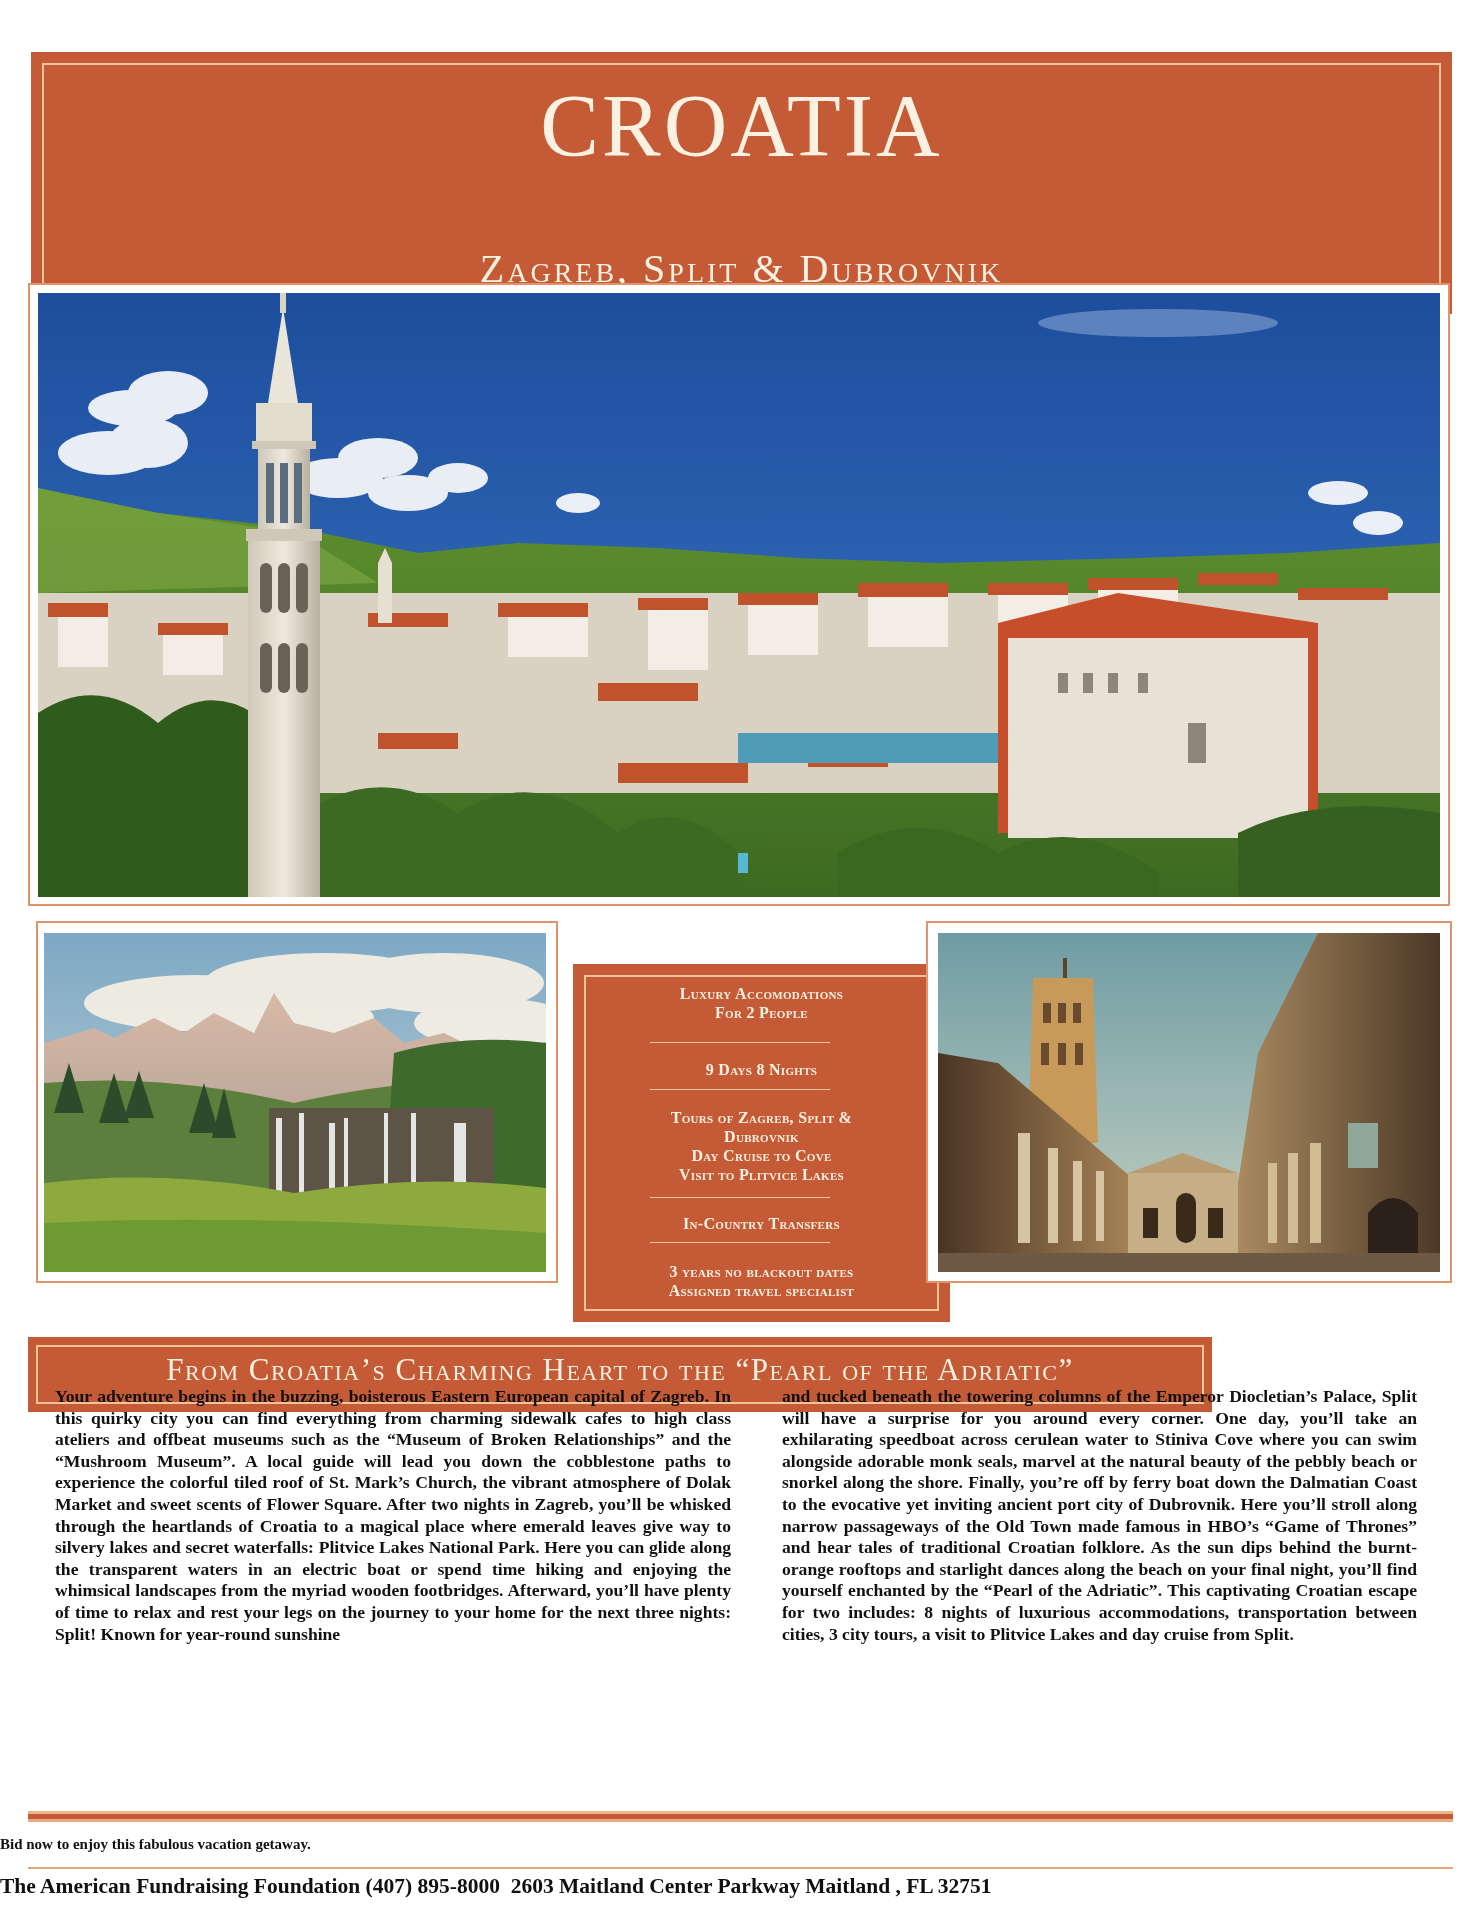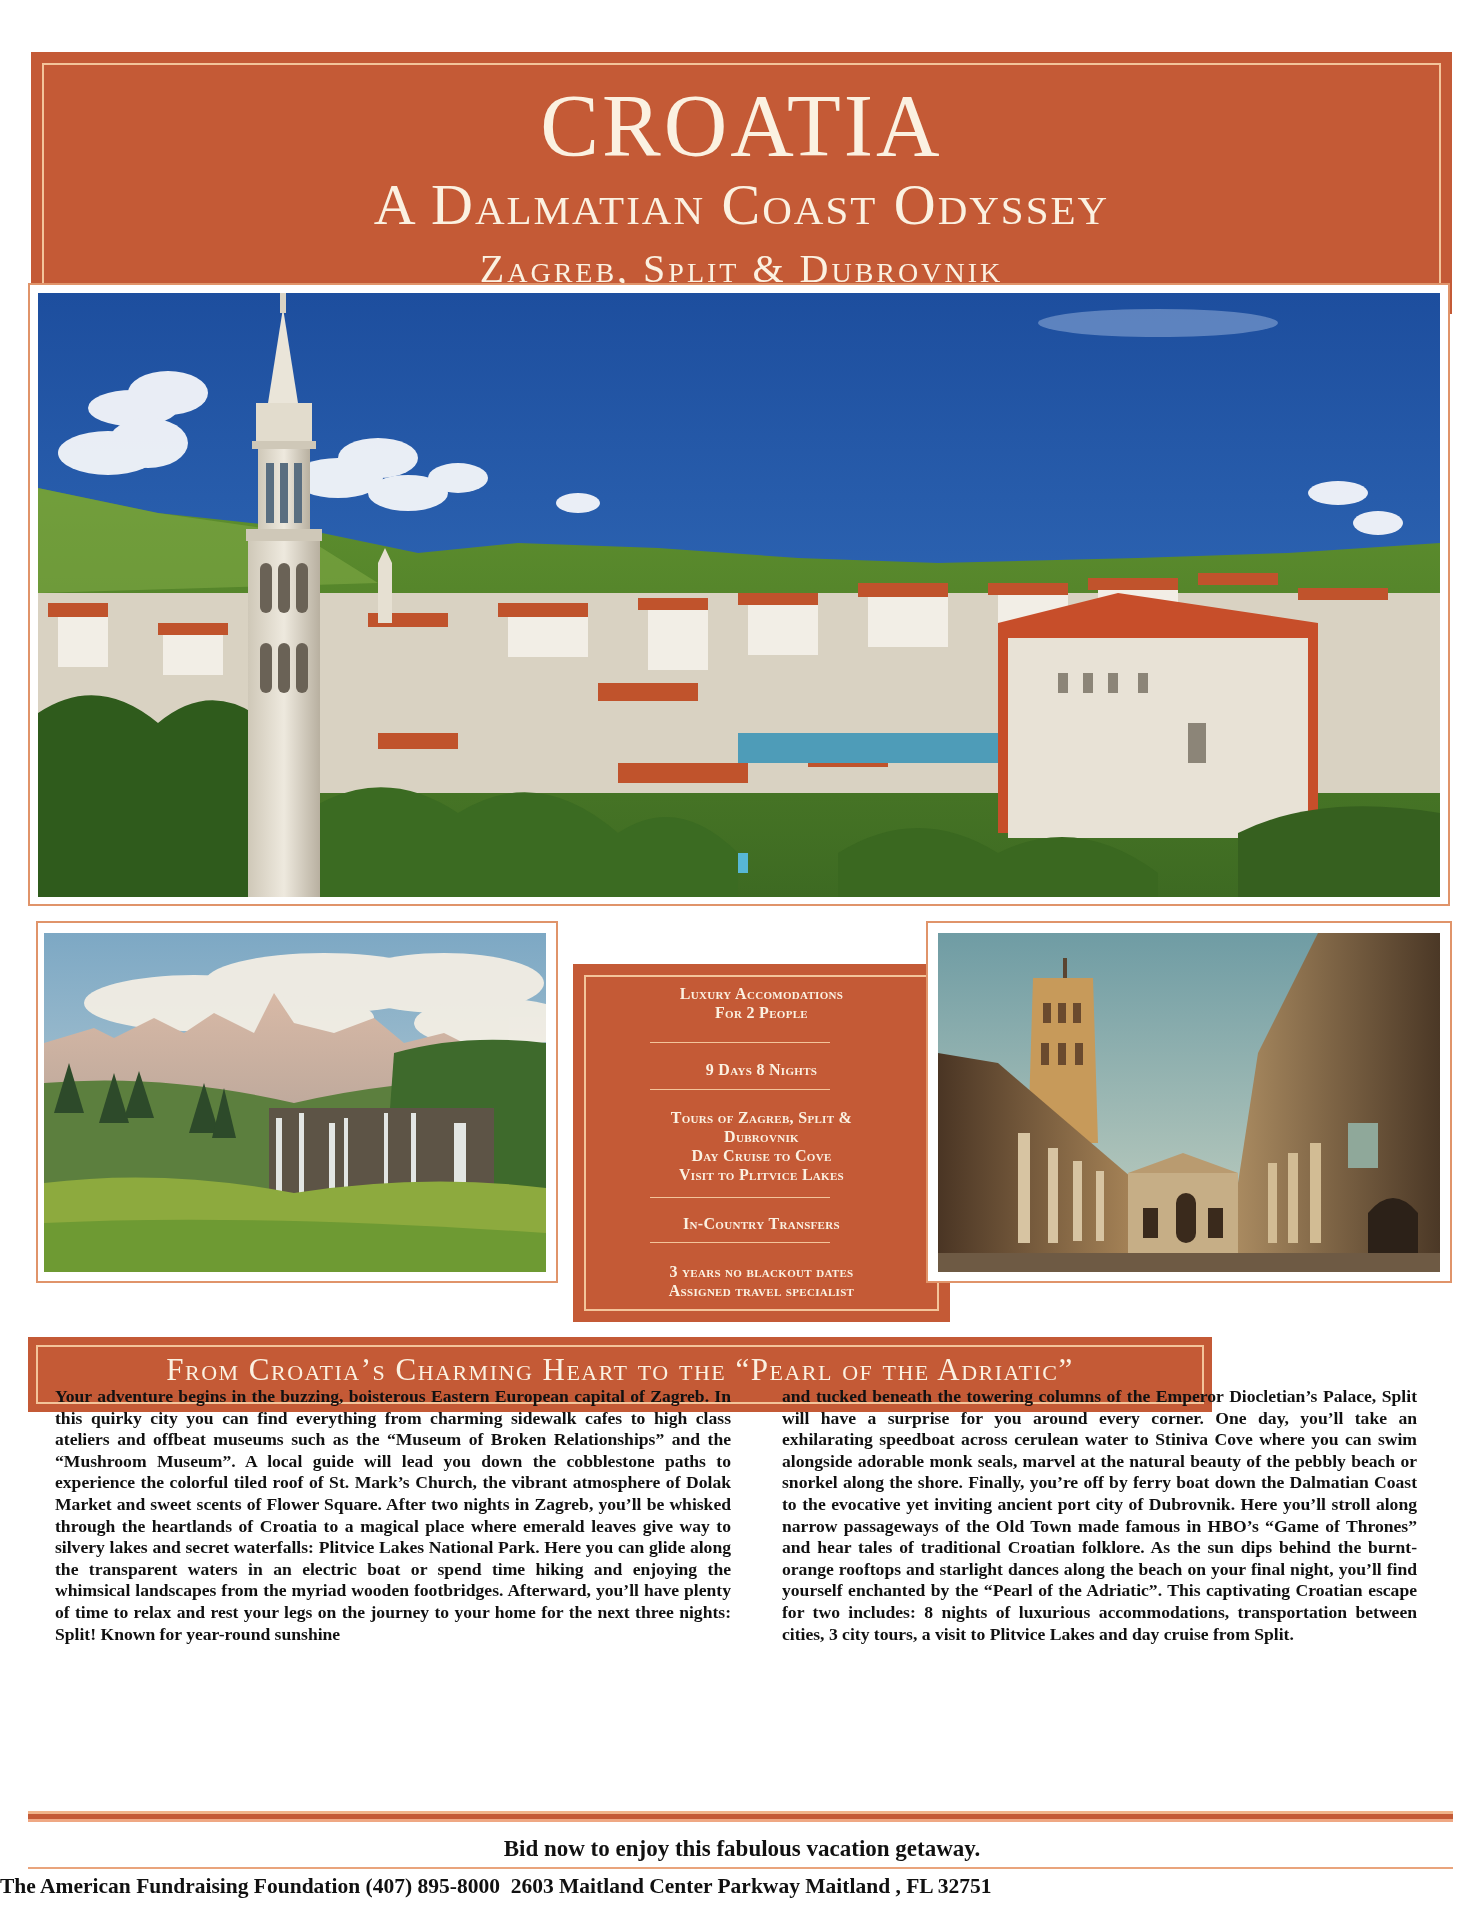--- a/index.html
+++ b/index.html
@@ -41,31 +41,30 @@
 
   
   .col { position:absolute; top:1386px; font-family:"Liberation Serif", serif; font-weight:bold; font-size:17.6px; line-height:21.6px; color:#111; text-align:justify; }
   #col-left { left:55px; width:676px; }
   #col-right { left:782px; width:635px; }
 
   
   #stripe-a { left:28px; top:1811px; width:1425px; height:3px; background:#F0B48A; }
   #stripe-b { left:28px; top:1814px; width:1425px; height:5px; background:#C45A36; }
   #stripe-c { left:28px; top:1819px; width:1425px; height:3px; background:#EFA884; }
-  #bid { left:0; width:1484px; top:1836px; text-align:center; font-weight:bold; font-size:23px; color:#111; }
+  #bid { left:0; width:1484px; top:1836px; font-weight:bold; font-size:15px; color:#111; }
   #thin-rule { left:28px; top:1867px; width:1425px; height:2px; background:#E9A47C; }
   #foundation { left:0; width:1484px; top:1874px; text-align:left; font-size:21.5px; color:#111; white-space:pre;font-weight:bold; }
 </style>
 </head>
 <body>
 
 <div id="header" class="abs orange-box">
   <div class="inner-line"></div>
   <div id="title" class="cream">CROATIA</div>
-  <div id="subtitle" class="cream sc">A Dalmatian Coast Odyssey</div>
   <div id="cities" class="cream sc">Zagreb, Split &amp; Dubrovnik</div>
 </div>
 
 <div id="main-frame" class="frame"></div>
 <div id="main-photo" class="photo" aria-label="hvar-harbor-bell-tower-photo">
   <svg width="1402" height="604" viewBox="0 0 1402 604" preserveAspectRatio="none">
     <defs>
       <linearGradient id="sky" x1="0" y1="0" x2="0" y2="1">
         <stop offset="0" stop-color="#1D4E9E"></stop>
         <stop offset="0.6" stop-color="#2F67B5"></stop>

